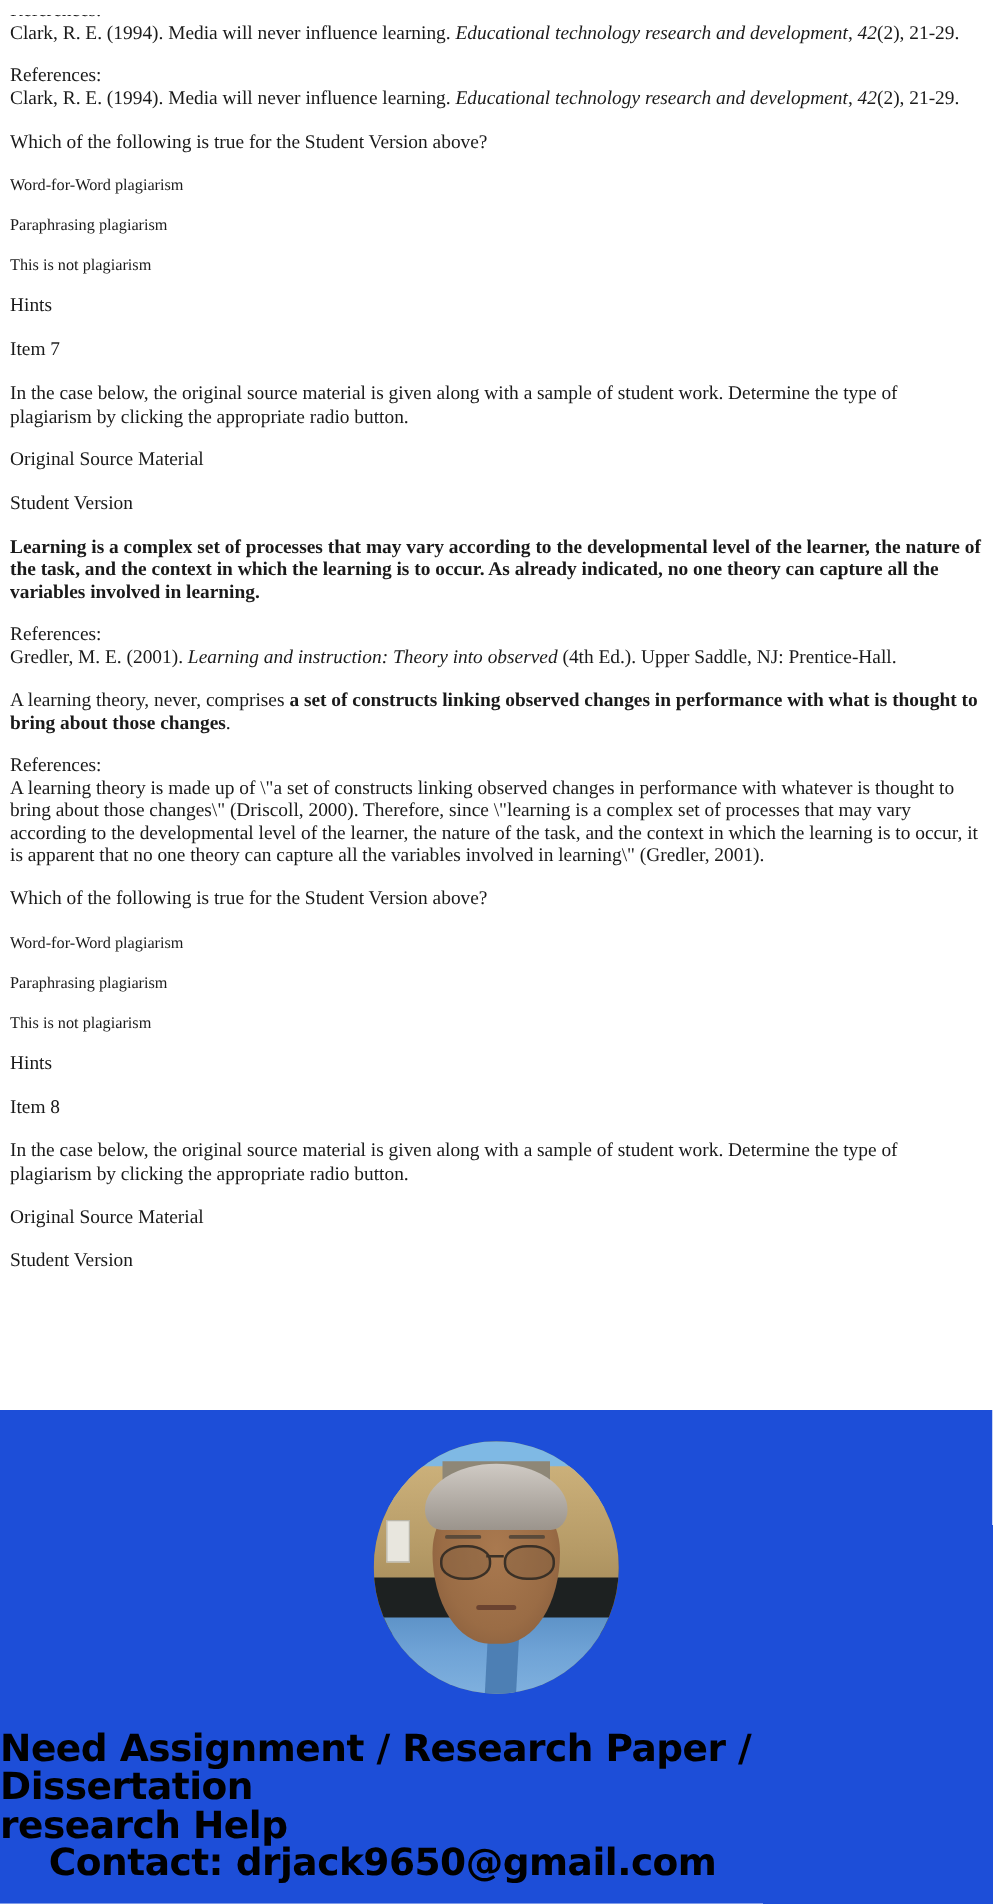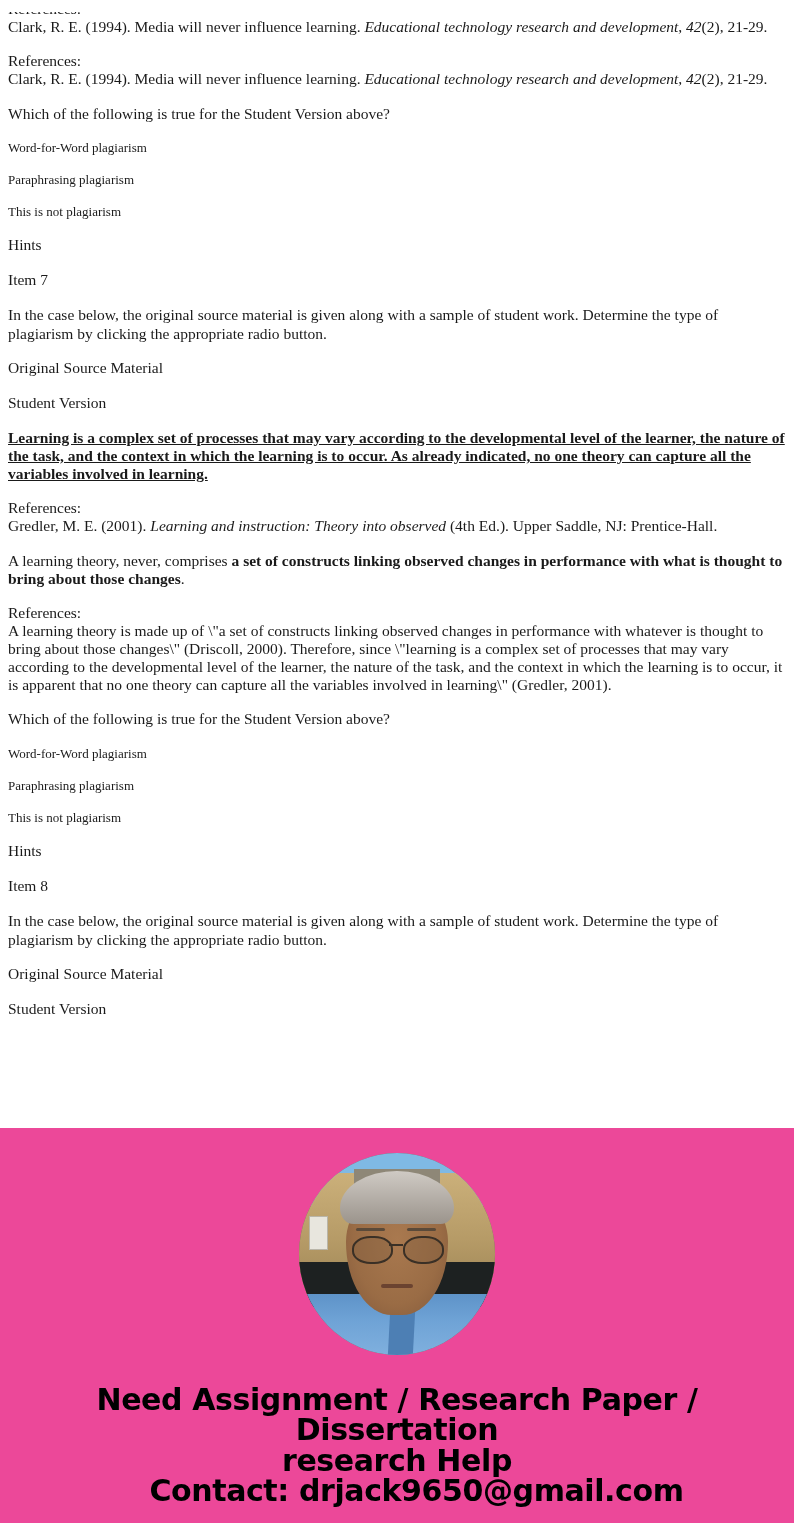--- a/index.html
+++ b/index.html
@@ -52,32 +52,31 @@
     font-weight: normal;
     margin: 0 0 17px 0;
     font-size: 13px;
   }
   p.plain {
     margin: 0 0 17px 0;
   }
   p.srcblock {
     font-weight: bold;
     margin: 15px 0 16px 0;
-    text-decoration: underline;
   }
 
   
   .promo {
     position: absolute;
     left: 0;
     top: 1128px;
     width: 794px;
     height: 395px;
-    background: #ec4899;
-    text-align: center;
+    background: #1d4ed8;
+    text-align: left;
   }
 
   .avatar {
     width: 196px;
     height: 202px;
     margin: 25px auto 0 auto;
     border-radius: 50%;
     overflow: hidden;
     position: relative;
     background: #6d6a5a;

